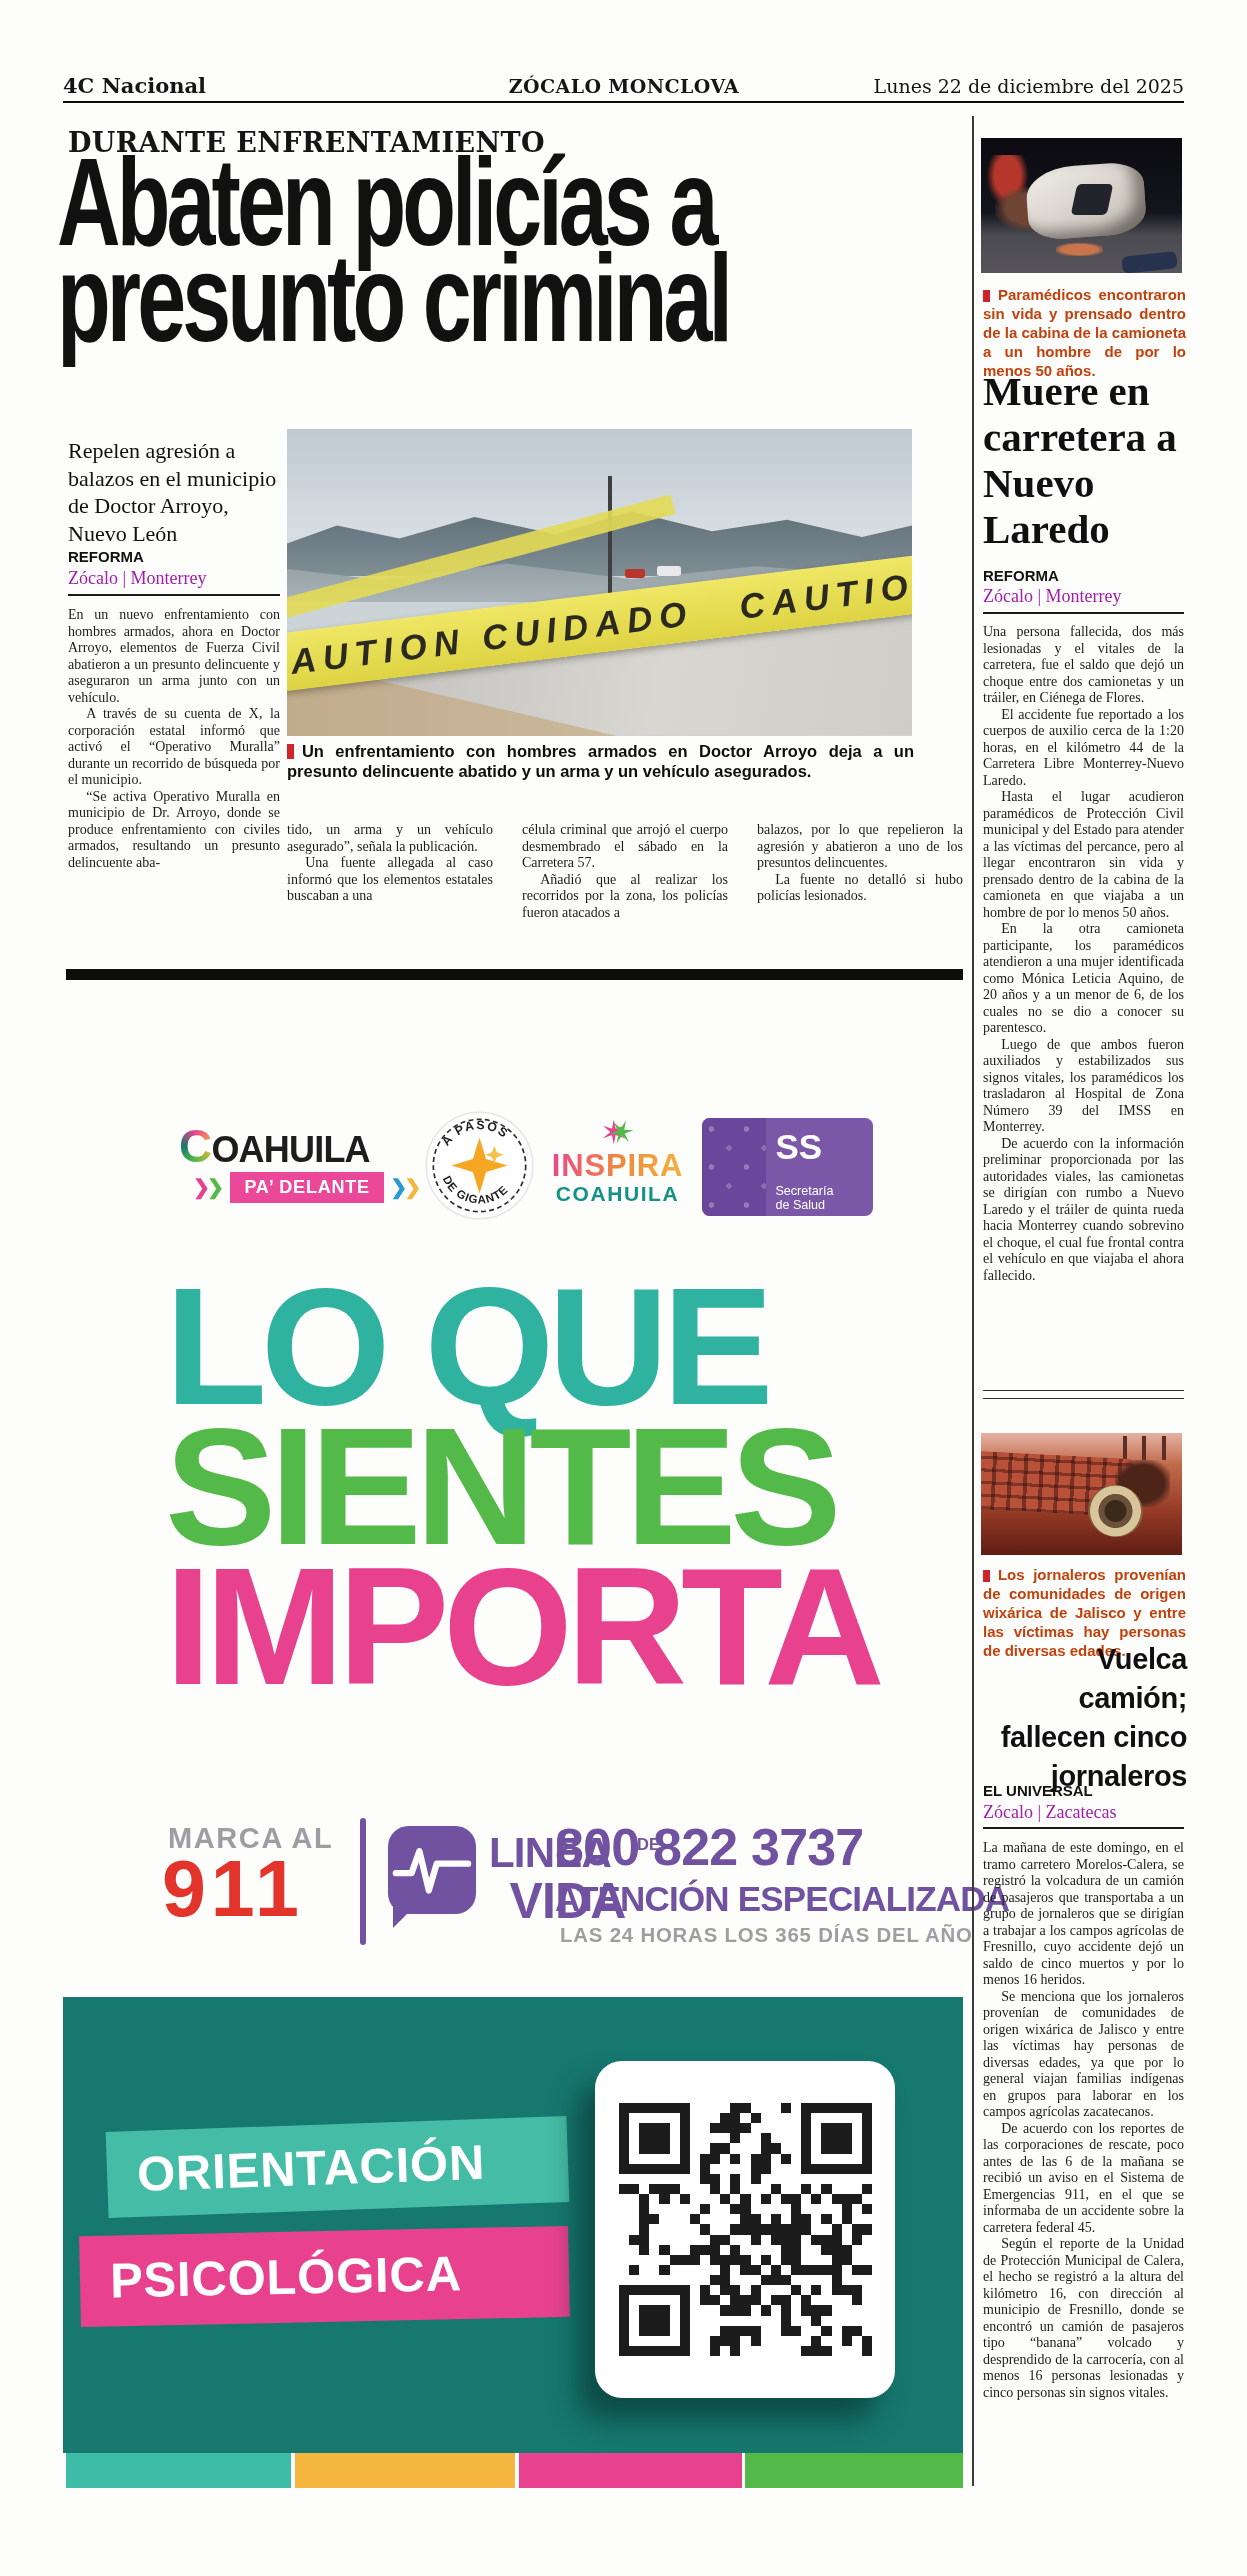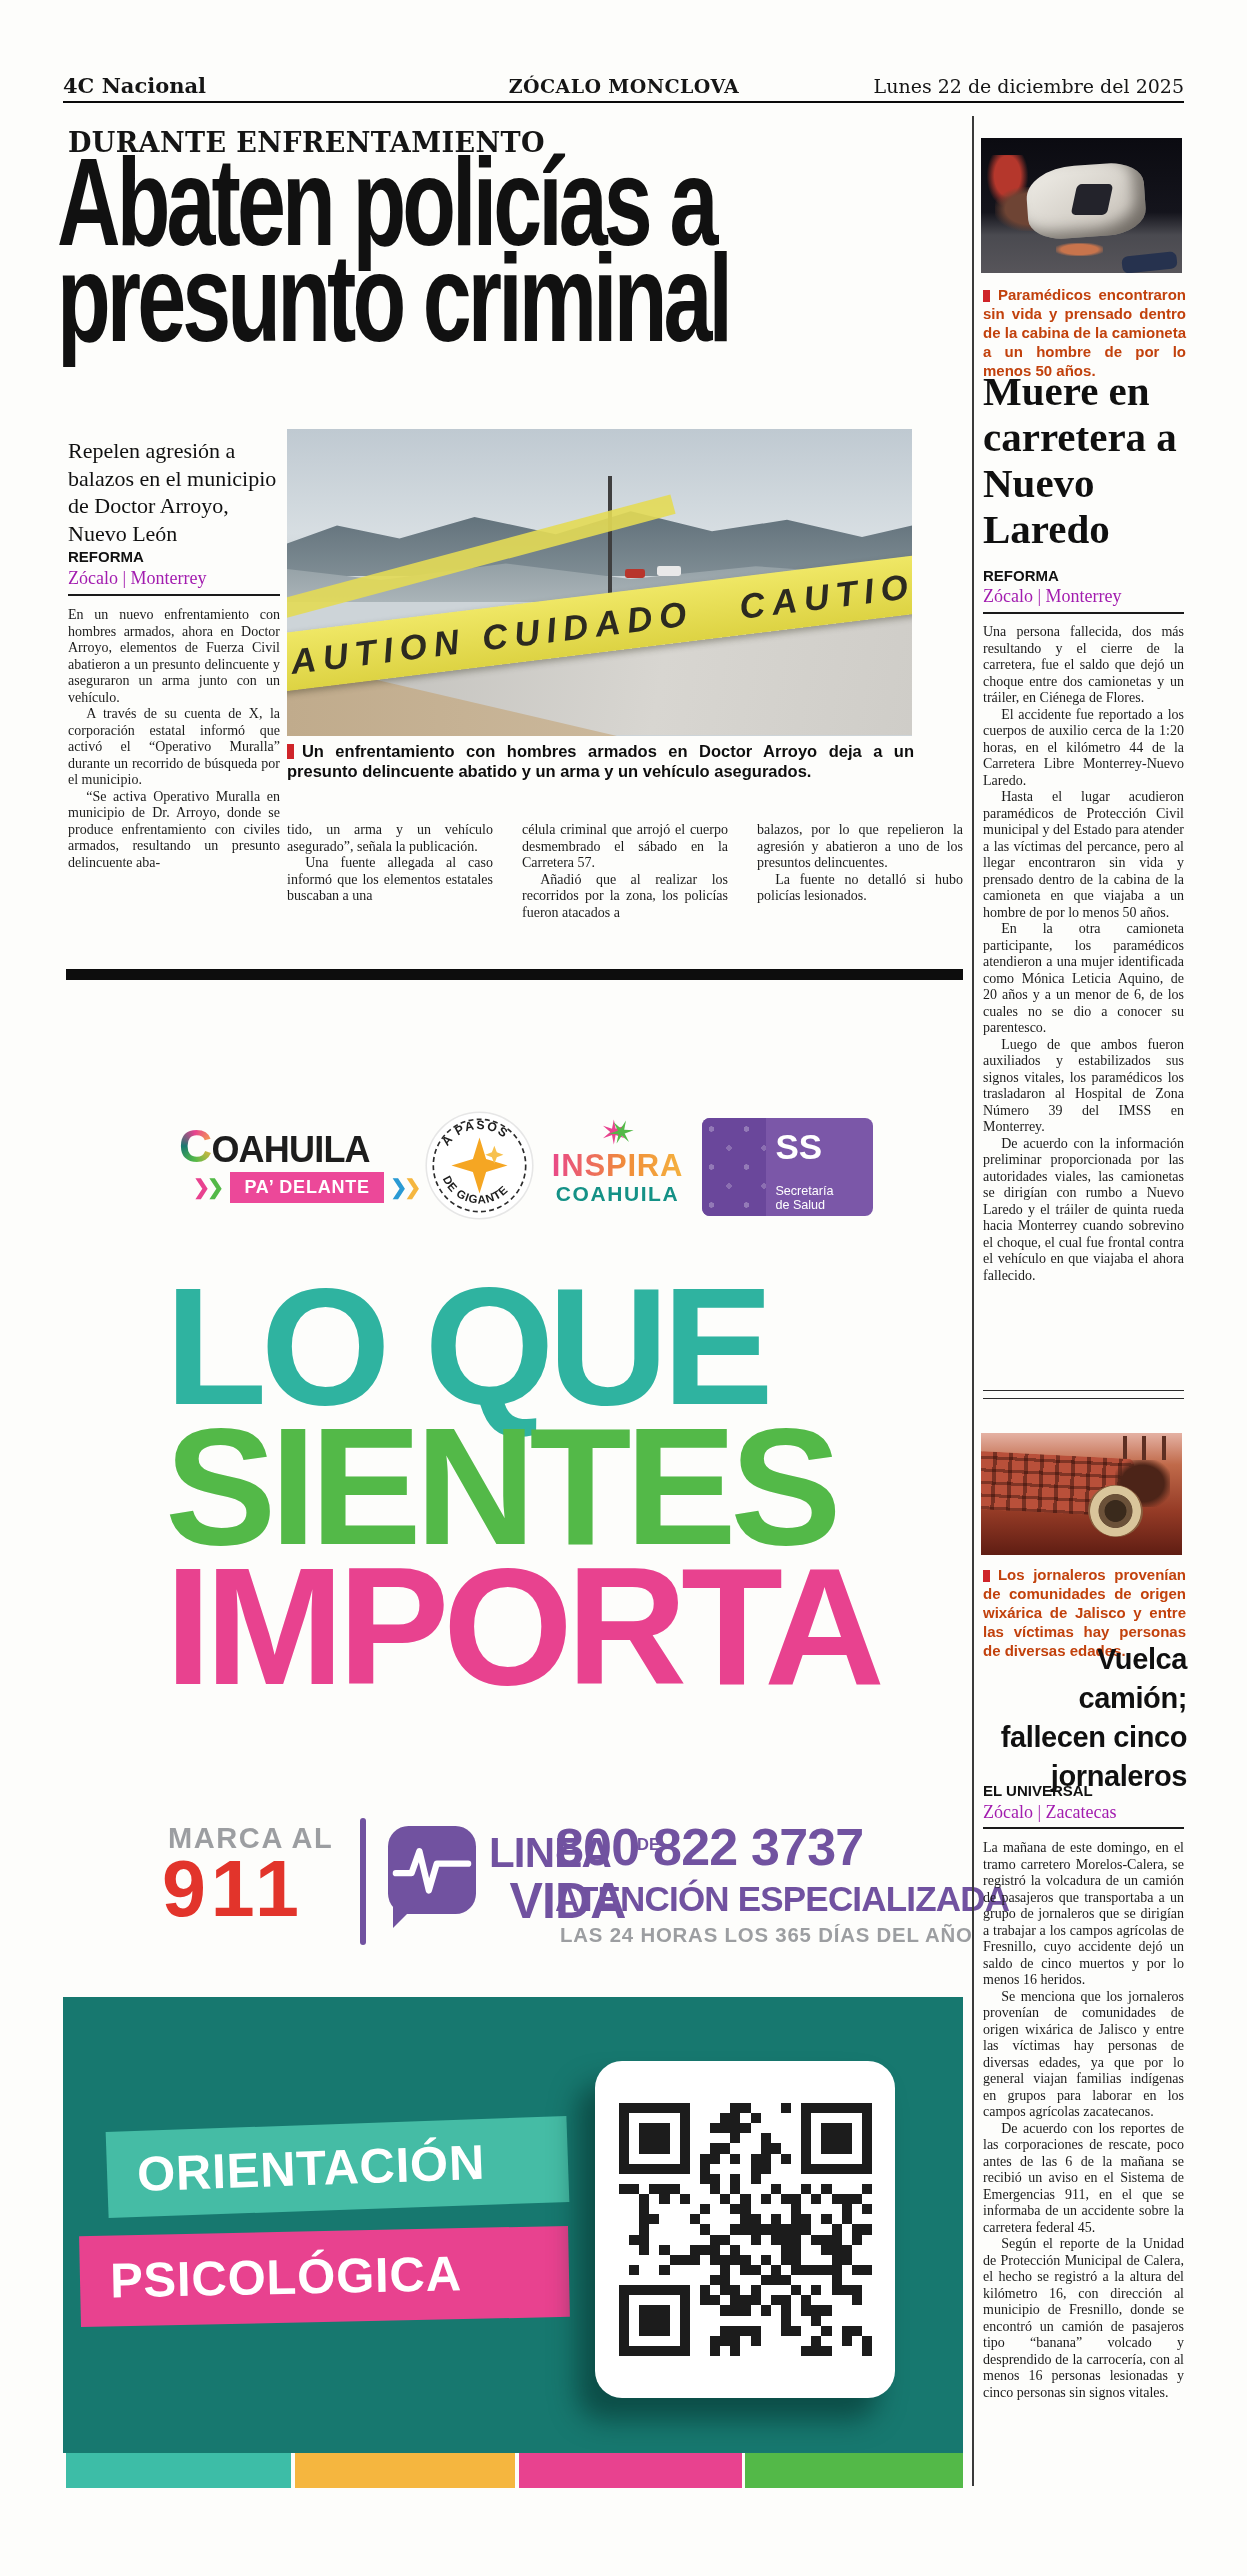--- a/index.html
+++ b/index.html
@@ -463,21 +463,21 @@
     <div class="pn-tarp"></div>
   </div>
   <div class="abs sb-caption" style="left:983px;top:285px;width:203px;">
     <span class="cap-bullet" style="height:12.6px;"></span><span>Paramédicos encontraron sin vida y prensado dentro de la cabina de la camioneta a un hombre de por lo menos 50 años.</span>
   </div>
   <div class="abs sb-headline1" style="left:983px;top:368px;width:203px;">Muere en carretera a Nuevo Laredo</div>
   <div class="abs byline-agency" style="left:983px;top:568px;">REFORMA</div>
   <div class="abs byline-place" style="left:983px;top:587px;">Zócalo | Monterrey</div>
   <div class="abs rule2" style="left:983px;top:612px;width:201px;"></div>
   <div class="abs bodytxt just sb-body" style="top:624px;">
-    <p>Una persona fallecida, dos más resultando y el cierre de la carretera, fue el saldo que dejó un choque entre dos camionetas y un tráiler, en Ciénega de Flores.</p>
+    <p>Una persona fallecida, dos más lesionadas y el vitales de la carretera, fue el saldo que dejó un choque entre dos camionetas y un tráiler, en Ciénega de Flores.</p>
     <p>El accidente fue reportado a los cuerpos de auxilio cerca de la 1:20 horas, en el kilómetro 44 de la Carretera Libre Monterrey-Nuevo Laredo.</p>
     <p>Hasta el lugar acudieron paramédicos de Protección Civil municipal y del Estado para atender a las víctimas del percance, pero al llegar encontraron sin vida y prensado dentro de la cabina de la camioneta en que viajaba a un hombre de por lo menos 50 años.</p>
     <p>En la otra camioneta participante, los paramédicos atendieron a una mujer identificada como Mónica Leticia Aquino, de 20 años y a un menor de 6, de los cuales no se dio a conocer su parentesco.</p>
     <p>Luego de que ambos fueron auxiliados y estabilizados sus signos vitales, los paramédicos los trasladaron al Hospital de Zona Número 39 del IMSS en Monterrey.</p>
     <p>De acuerdo con la información preliminar proporcionada por las autoridades viales, las camionetas se dirigían con rumbo a Nuevo Laredo y el tráiler de quinta rueda hacia Monterrey cuando sobrevino el choque, el cual fue frontal contra el vehículo en que viajaba el ahora fallecido.</p>
   </div>
   <div class="abs dbl-rule"></div>
 
   <div class="abs photo-warm">
     <div class="pw-posts">

